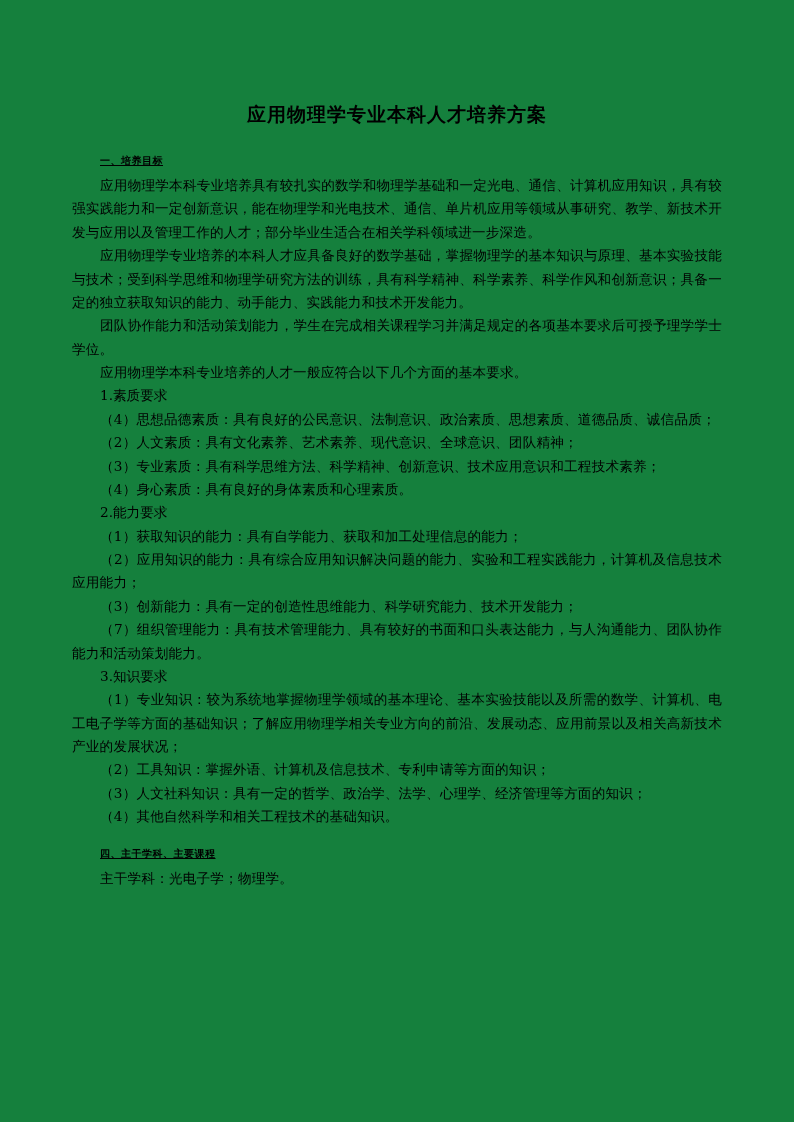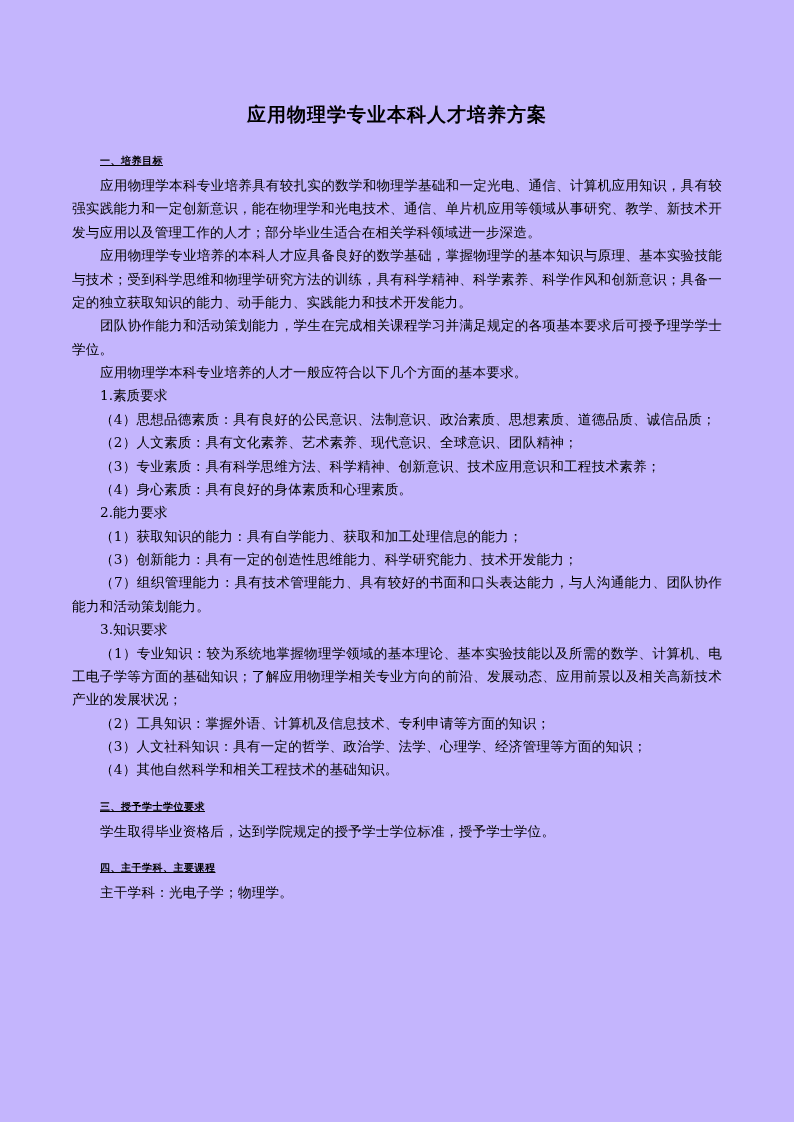--- a/index.html
+++ b/index.html
@@ -3,21 +3,21 @@
 <meta charset="utf-8">
 <style>
   html, body {
     margin: 0;
     padding: 0;
     background: #e8e8e8;
   }
   .page {
     width: 794px;
     height: 1122px;
-    background: #c4b5fd;
+    background: #15803d;
     margin: 0 auto;
     position: relative;
     box-sizing: border-box;
     padding: 78px 72px 60px 72px;
     font-family: "DejaVu Serif", "Liberation Serif", serif;
     color: #000000;
   }
   .doc-title {
     text-align: center;
     font-family: "DejaVu Sans", "Liberation Sans", sans-serif;
@@ -84,36 +84,33 @@
       <p class="sub-head">1.素质要求</p>
       <p class="list-item">（4）思想品德素质：具有良好的公民意识、法制意识、政治素质、思想素质、道德品质、诚信品质；</p>
       <p class="list-item">（2）人文素质：具有文化素养、艺术素养、现代意识、全球意识、团队精神；</p>
       <p class="list-item">（3）专业素质：具有科学思维方法、科学精神、创新意识、技术应用意识和工程技术素养；</p>
       <p class="list-item">（4）身心素质：具有良好的身体素质和心理素质。</p>
     </div>
 
     <div>
       <p class="sub-head">2.能力要求</p>
       <p class="list-item">（1）获取知识的能力：具有自学能力、获取和加工处理信息的能力；</p>
+      <p class="list-item">（2）应用知识的能力：具有综合应用知识解决问题的能力、实验和工程实践能力，计算机及信息技术应用能力；</p>
       <p class="list-item">（3）创新能力：具有一定的创造性思维能力、科学研究能力、技术开发能力；</p>
       <p class="list-item">（7）组织管理能力：具有技术管理能力、具有较好的书面和口头表达能力，与人沟通能力、团队协作能力和活动策划能力。</p>
     </div>
 
     <div>
       <p class="sub-head">3.知识要求</p>
       <p class="list-item">（1）专业知识：较为系统地掌握物理学领域的基本理论、基本实验技能以及所需的数学、计算机、电工电子学等方面的基础知识；了解应用物理学相关专业方向的前沿、发展动态、应用前景以及相关高新技术产业的发展状况；</p>
       <p class="list-item">（2）工具知识：掌握外语、计算机及信息技术、专利申请等方面的知识；</p>
       <p class="list-item">（3）人文社科知识：具有一定的哲学、政治学、法学、心理学、经济管理等方面的知识；</p>
       <p class="list-item">（4）其他自然科学和相关工程技术的基础知识。</p>
     </div>
   </div>
 
-  <div class="block">
-    <div class="section-heading">三、授予学士学位要求</div>
-    <p class="para">学生取得毕业资格后，达到学院规定的授予学士学位标准，授予学士学位。</p>
-  </div>
 
   <div class="block">
     <div class="section-heading">四、主干学科、主要课程</div>
     <p class="para">主干学科：光电子学；物理学。</p>
   </div>
 
 </div>
 
 </body></html>

